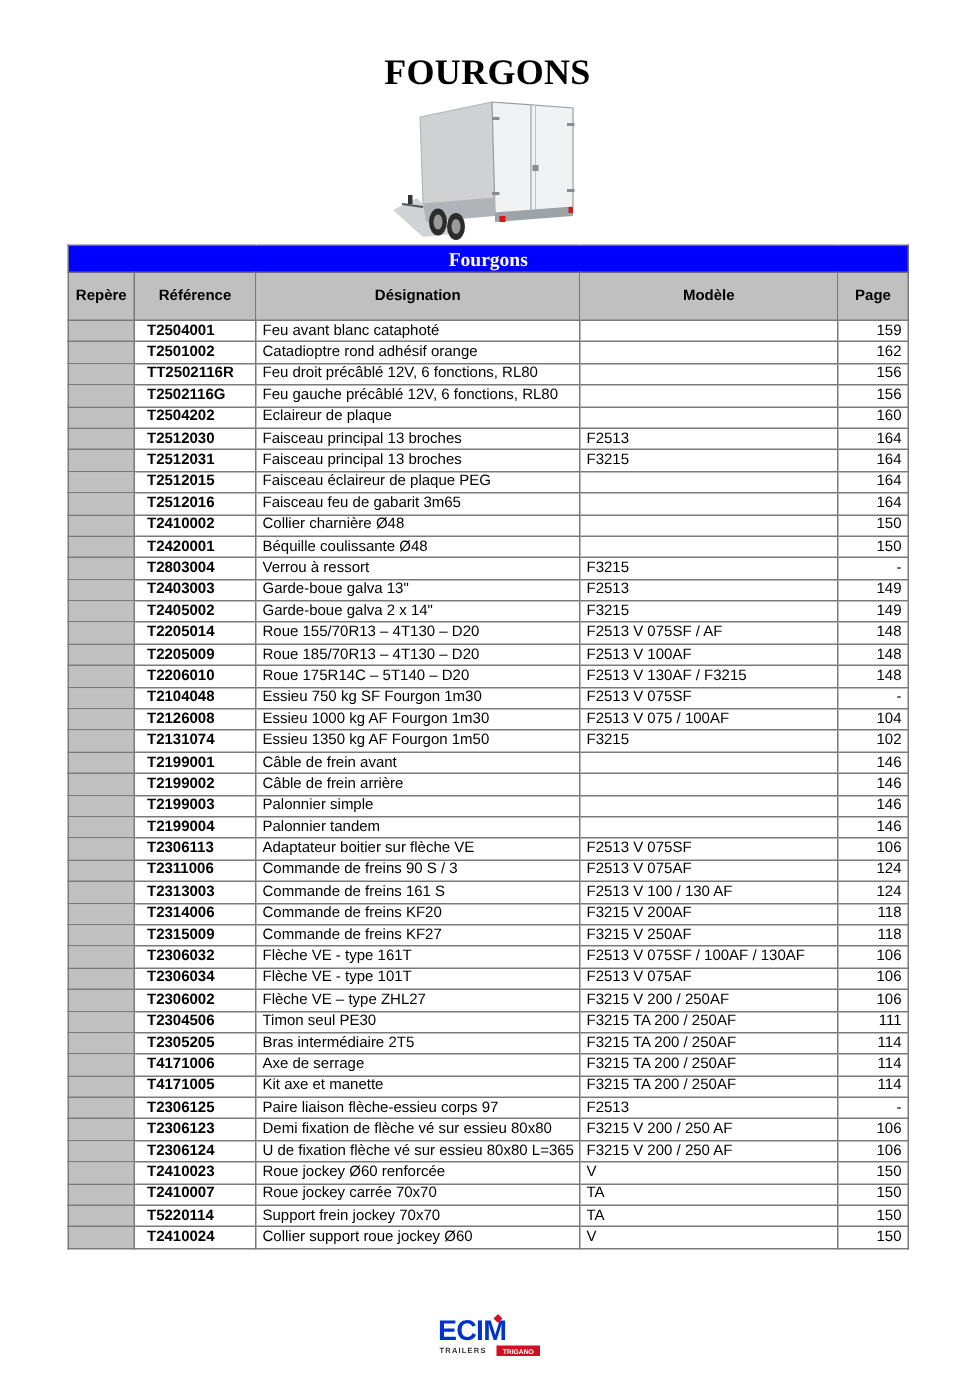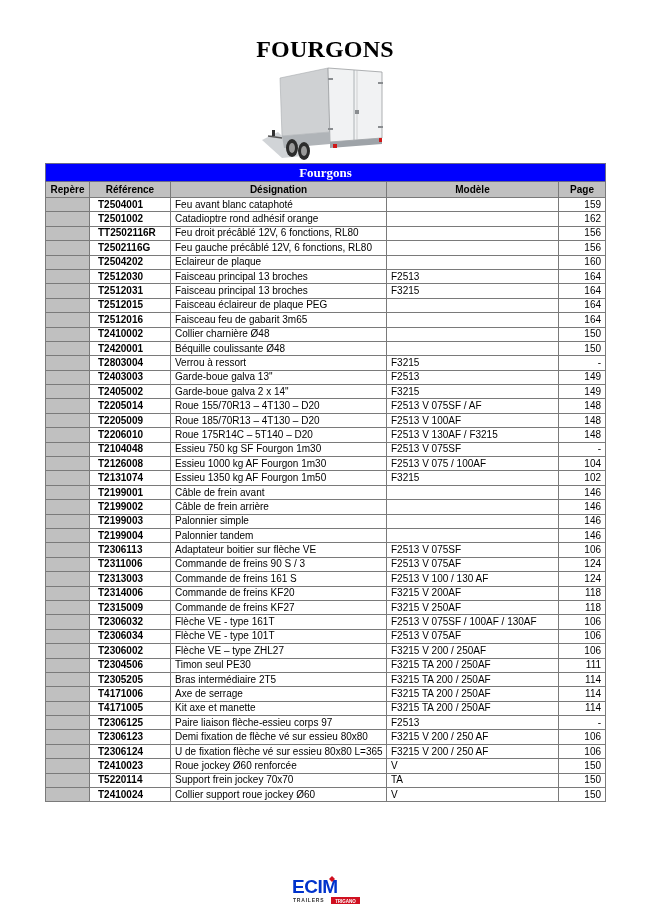--- a/index.html
+++ b/index.html
@@ -12,21 +12,21 @@
   .trailer { position: absolute; left: 262px; top: 66px; width: 132px; height: 94px; }
   .tbl {
     position: absolute; left: 45px; top: 163px; width: 560px;
     border-collapse: collapse; table-layout: fixed; font-size: 10px;
   }
   .tbl td, .tbl th { border: 1px solid #7a7a7a; height: 14.4px; line-height: 12px; padding: 0 4px; white-space: nowrap; overflow: hidden; }
   .tbl .band th {
     background: #0000ff; color: #fff; font-family: "Liberation Serif", serif; font-weight: bold;
     font-size: 13px; height: 18px; text-align: center; border-color: #6a6a8a;
   }
-  .tbl .colhead th { background: #c0c0c0; font-weight: bold; font-size: 10px; text-align: center; height: 16px; }
+  .tbl .colhead th { background: #c0c0c0; font-weight: bold; font-size: 10px; text-align: center; height: 32px; }
   .tbl td.rep { background: #c0c0c0; }
   .tbl td.ref { font-weight: bold; padding-left: 8px; }
   .tbl td.pg { text-align: right; }
   .logo { position: absolute; left: 290px; top: 876px; width: 72px; height: 30px; }
   .pagenum {
     position: absolute; left: 607px; top: 885px; width: 24px; height: 20px;
     background: #0000ee; color: #fff; font-weight: bold; font-size: 14px;
     text-align: center; line-height: 20px; margin-top: 48px;
   }
 </style>
@@ -354,20 +354,27 @@
       </tr>
       <tr>
         <td class="rep"></td>
         <td class="ref">T2410023</td>
         <td class="des">Roue jockey Ø60 renforcée</td>
         <td class="mod">V</td>
         <td class="pg">150</td>
       </tr>
       <tr>
         <td class="rep"></td>
+        <td class="ref">T2410007</td>
+        <td class="des">Roue jockey carrée 70x70</td>
+        <td class="mod">TA</td>
+        <td class="pg">150</td>
+      </tr>
+      <tr>
+        <td class="rep"></td>
         <td class="ref">T5220114</td>
         <td class="des">Support frein jockey 70x70</td>
         <td class="mod">TA</td>
         <td class="pg">150</td>
       </tr>
       <tr>
         <td class="rep"></td>
         <td class="ref">T2410024</td>
         <td class="des">Collier support roue jockey Ø60</td>
         <td class="mod">V</td>

